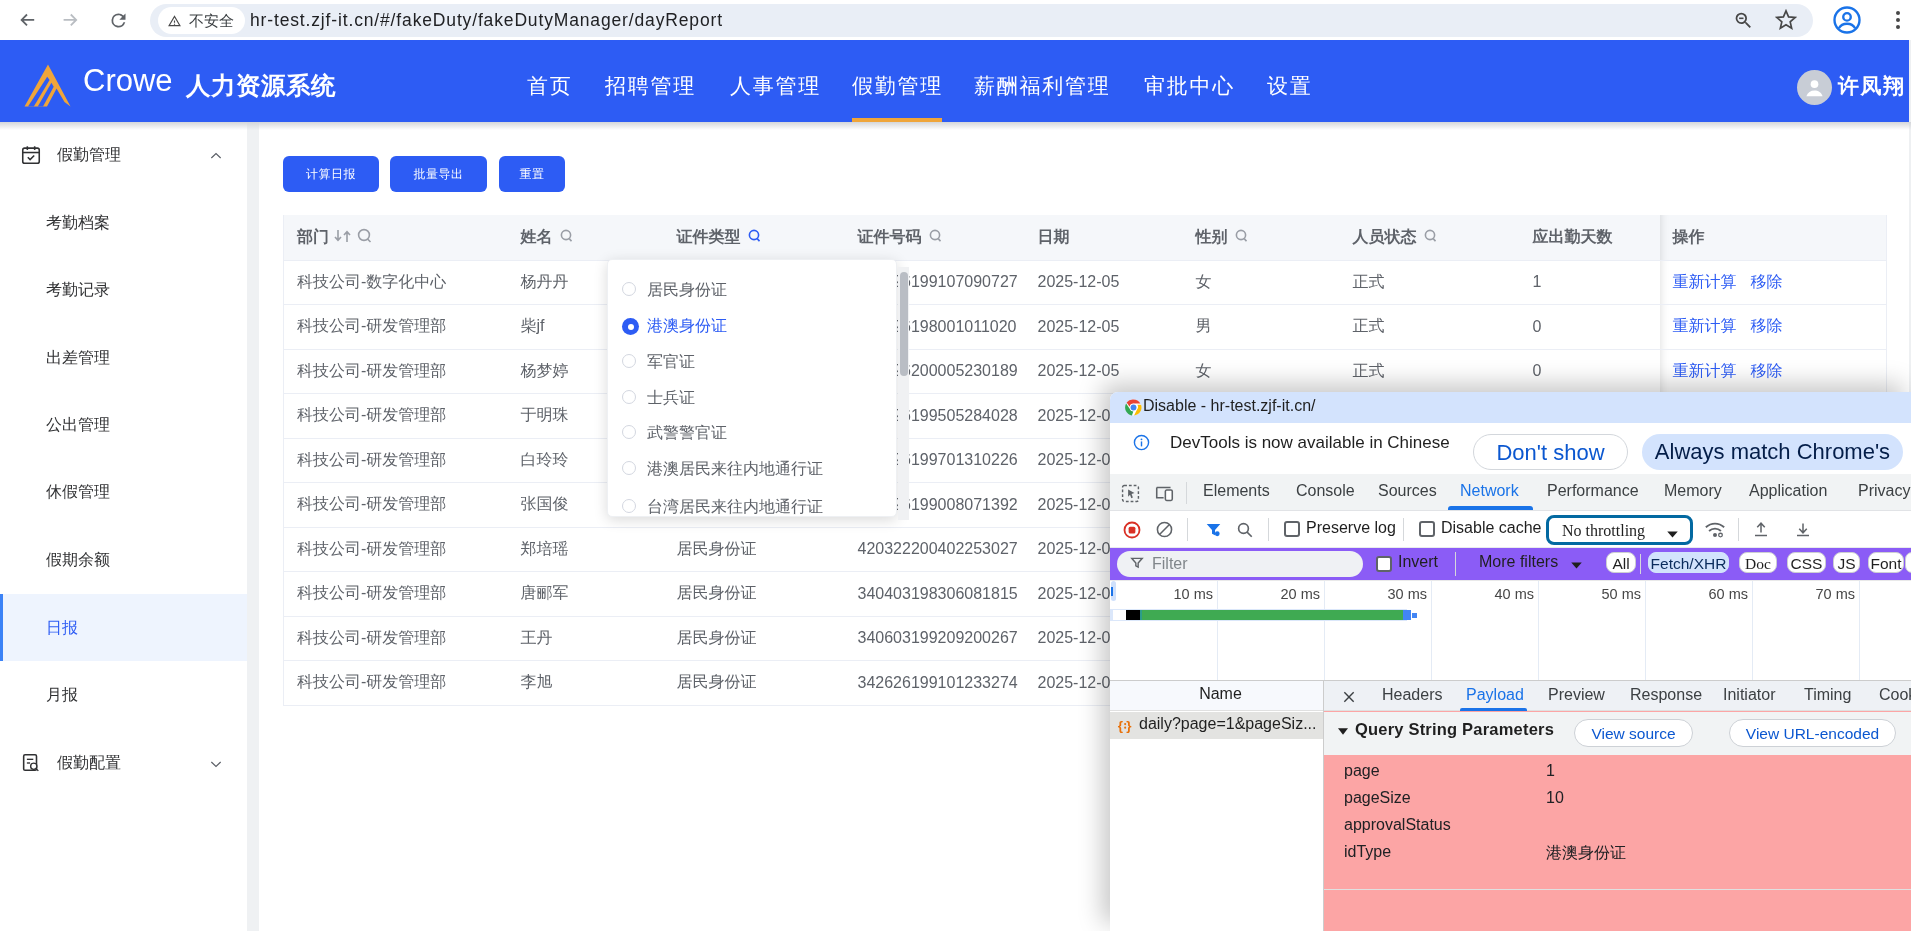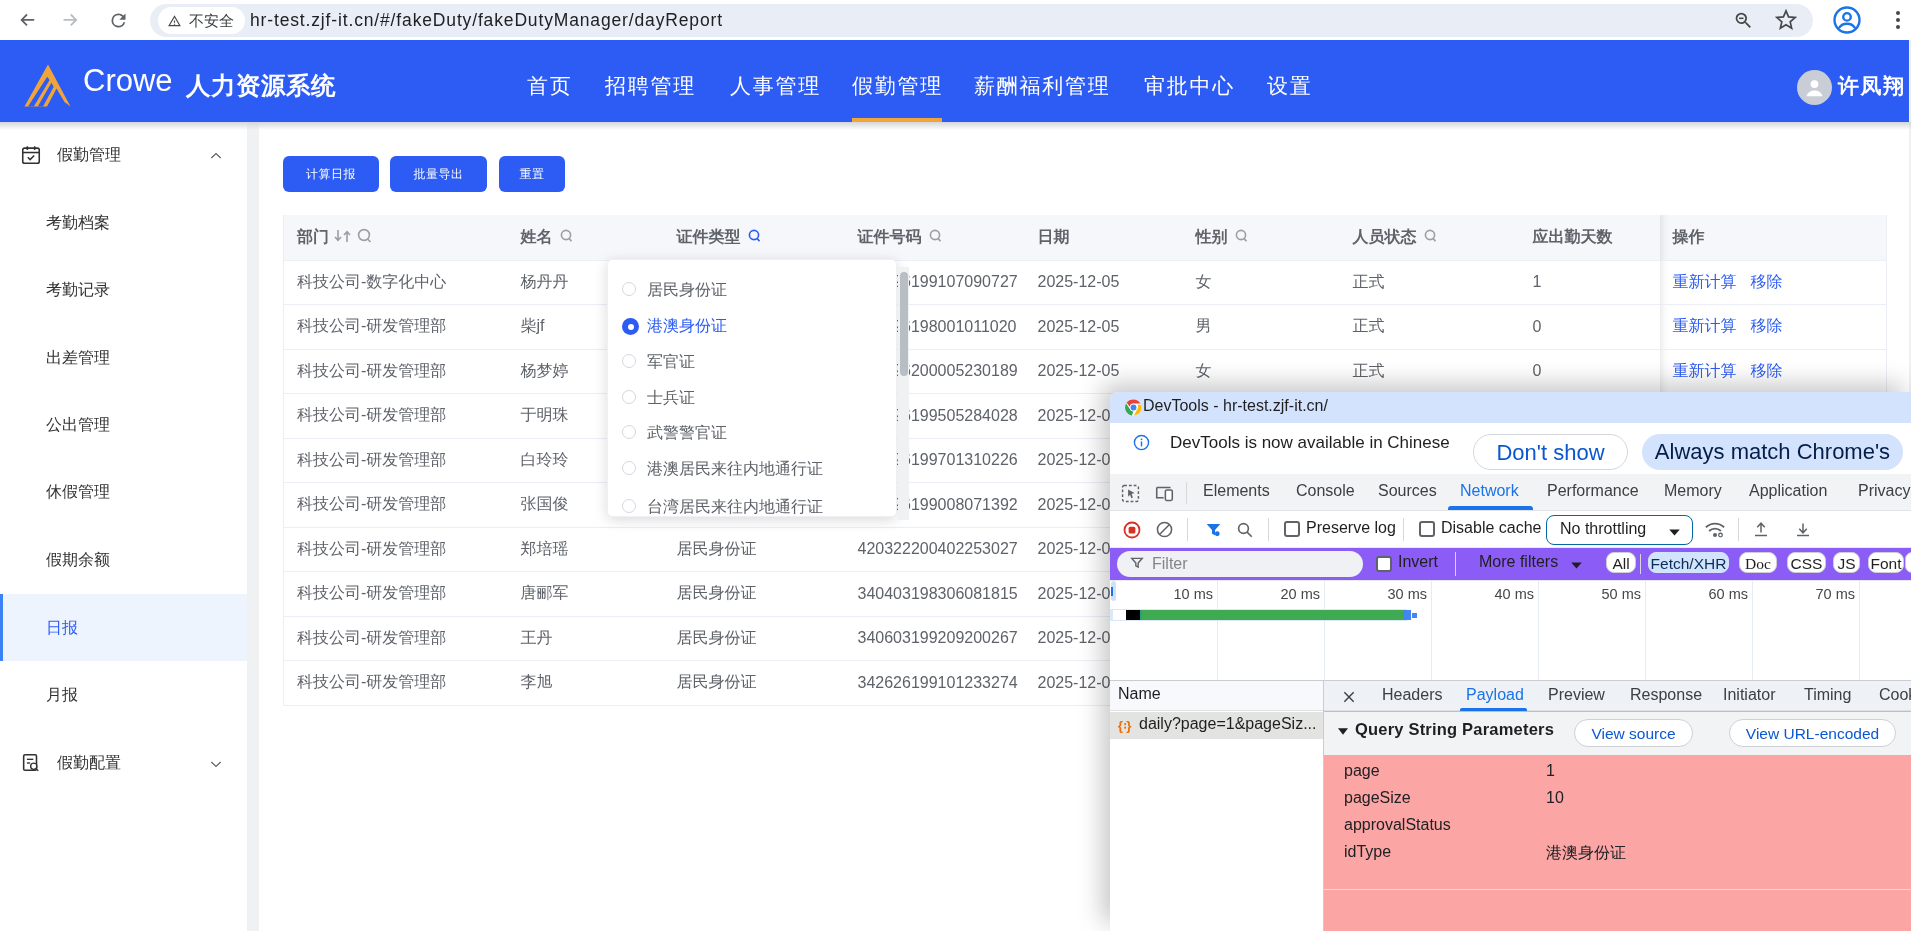--- a/index.html
+++ b/index.html
@@ -54,33 +54,33 @@
   #dt-title { position:absolute; left:0; top:0; width:801px; height:31px; background:#d3e3fd; border-radius:8px 0 0 0; }
   #dt-info { position:absolute; left:0; top:31px; width:801px; height:51px; background:#fff; }
   .dt-pill { position:absolute; top:11px; height:36px; border-radius:18px; font-size:22px; line-height:36px; text-align:center; }
   #dt-tabs { position:absolute; left:0; top:82px; width:801px; height:37px; background:#f1f3f4; border-bottom:1px solid #e1e3e6; }
   .dt-tab { position:absolute; top:8px; font-size:16px; color:#3c4043; }
   #dt-net-underline { position:absolute; left:338px; top:32px; width:85px; height:4px; border-radius:3px 3px 0 0; background:#1a73e8; }
   .dt-vsep { position:absolute; width:1px; background:#d5d8db; }
   #dt-toolbar { position:absolute; left:0; top:119px; width:801px; height:37px; background:#fff; border-bottom:1px solid #e8eaed; }
   .dt-check { position:absolute; top:10px; width:16px; height:16px; border:2px solid #5f6368; border-radius:3px; background:#fff; }
   .dt-lbl { position:absolute; top:8px; font-size:16px; color:#1f1f1f; white-space:nowrap; }
-  #dt-throttle { position:absolute; left:436px; top:4px; width:147px; height:30px; border:1px solid #0369a1; border-radius:8px; font-size:16px; color:#1f1f1f; padding:4px 12px 0 13px; }
+  #dt-throttle { position:absolute; left:436px; top:4px; width:147px; height:30px; border:3px solid #0369a1; border-radius:8px; font-size:16px; color:#1f1f1f; padding:4px 12px 0 13px;font-family:Liberation Serif, serif; }
   #dt-filterrow { position:absolute; left:0; top:156px; width:801px; height:33px; background:#8b5cf6; border-bottom:1px solid #e9e9e9; }
   #dt-filterbox { position:absolute; left:7px; top:3px; width:246px; height:26px; background:#eff1f4; border-radius:13px; font-size:16px; color:#80868b; line-height:24px; }
   .dt-chip { position:absolute; top:4px; height:21px; border:1px solid #cdcfd2; border-radius:8px; background:#fff; font-size:15.5px; color:#1f1f1f; text-align:center; line-height:21px; }
   #dt-waterfall { position:absolute; left:0; top:189px; width:801px; height:100px; background:#fff; border-bottom:1px solid #ccc; overflow:hidden; }
   .dt-grid { position:absolute; top:0; width:1px; height:100px; background:#e4ebf5; }
   .dt-ms { position:absolute; top:5px; font-size:14.5px; color:#474747; }
   #dt-handle { position:absolute; left:1px; top:0px; width:5px; height:20px; background:#cfe0fb; border-radius:3px; }
   #dt-handle-in { position:absolute; left:0px; top:6px; width:2px; height:8.5px; background:#1a73e8; }
   #dt-band { position:absolute; left:0; top:28px; width:297px; height:12px; background:#dbe7fa; }
   .dt-bar { position:absolute; top:29px; height:10px; }
   #dt-name { position:absolute; left:0; top:289px; width:214px; height:250px; background:#fff; border-right:1px solid #ccc; }
-  #dt-name-head { position:absolute; left:0; top:0; width:213px; height:30px; background:#f7f9fd; border-bottom:1px solid #e0e0e0; font-size:16px; color:#1f1f1f; padding:4px 0 0 8px; }
+  #dt-name-head { position:absolute; left:0; top:0; width:213px; height:30px; background:#f7f9fd; border-bottom:1px solid #e0e0e0; font-size:16px; color:#1f1f1f; padding:4px 0 0 8px;text-align:center; }
   #dt-req { position:absolute; left:0; top:31px; width:213px; height:27px; background:#e3e3e1; font-size:16px; color:#1f1f1f; }
   #dt-right { position:absolute; left:214px; top:289px; width:587px; height:310px; background:#fca5a5; }
   #dt-rtabs { position:absolute; left:0; top:0; width:587px; height:30px; background:#eef1f5; border-bottom:1px solid #e0e0e0; }
   .dt-rtab { position:absolute; top:5px; font-size:16px; color:#3c4043; }
   #dt-payload-underline { position:absolute; left:136px; top:27px; width:67px; height:3px; border-radius:2px 2px 0 0; background:#1a73e8; }
   #dt-qsp { position:absolute; left:0; top:31px; width:587px; height:43px; background:#f1f3f4; }
   .dt-pill2 { position:absolute; top:7px; height:28px; border:1px solid #cdd1d6; border-radius:14px; background:#fff; color:#0b57d0; font-size:15.5px; text-align:center; line-height:28px; }
   .dt-prow { position:absolute; left:0; width:587px; height:27px; font-size:16px; color:#202124; }
   .dt-pname { position:absolute; left:20px; top:3px; }
   .dt-pval { position:absolute; left:222px; top:3px; }
@@ -395,21 +395,21 @@
 <div id="dt">
   <div id="dt-title">
     <svg style="position:absolute;left:14px;top:6px" width="19" height="19" viewBox="0 0 24 24">
         <circle cx="12" cy="12" r="10" fill="#fff"></circle>
         <path d="M12 2a10 10 0 0 1 8.66 5H12a5 5 0 0 0-4.9 4L3.34 5.6A10 10 0 0 1 12 2z" fill="#ea4335"></path>
         <path d="M21.5 8.5A10 10 0 0 1 12.7 22l3.6-7.3A5 5 0 0 0 16.9 8.5z" fill="#fbbc05"></path>
         <path d="M2.7 7.1l4.5 6.4a5 5 0 0 0 4.6 3.4L10 22A10 10 0 0 1 2.7 7.1z" fill="#34a853"></path>
         <circle cx="12" cy="12" r="4.6" fill="#fff"></circle>
         <circle cx="12" cy="12" r="3.7" fill="#4285f4"></circle>
       </svg>
-    <span style="position:absolute;left:33px;top:5px;font-size:16px;color:#1f1f1f">DevTools - hr-test.zjf-it.cn/</span>
+    <span style="position:absolute;left:33px;top:5px;font-size:16px;color:#1f1f1f">Disable - hr-test.zjf-it.cn/</span>
   </div>
   <div id="dt-info">
     <svg style="position:absolute;left:23px;top:11px" width="17" height="17" viewBox="0 0 24 24">
         <circle cx="12" cy="12" r="10" fill="none" stroke="#1a73e8" stroke-width="2"></circle>
         <rect x="11" y="10.5" width="2" height="7" fill="#1a73e8"></rect>
         <circle cx="12" cy="7.5" r="1.3" fill="#1a73e8"></circle>
       </svg>
     <span style="position:absolute;left:60px;top:10px;font-size:17px;color:#1f1f1f">DevTools is now available in Chinese</span>
     <span class="dt-pill" style="left:363px;width:155px;color:#0b57d0;border:1px solid #d3d7dc;">Don't show again</span>
     <span class="dt-pill" style="left:532px;width:261px;color:#041e49;background:#d3e3fd;">Always match Chrome's language</span>

